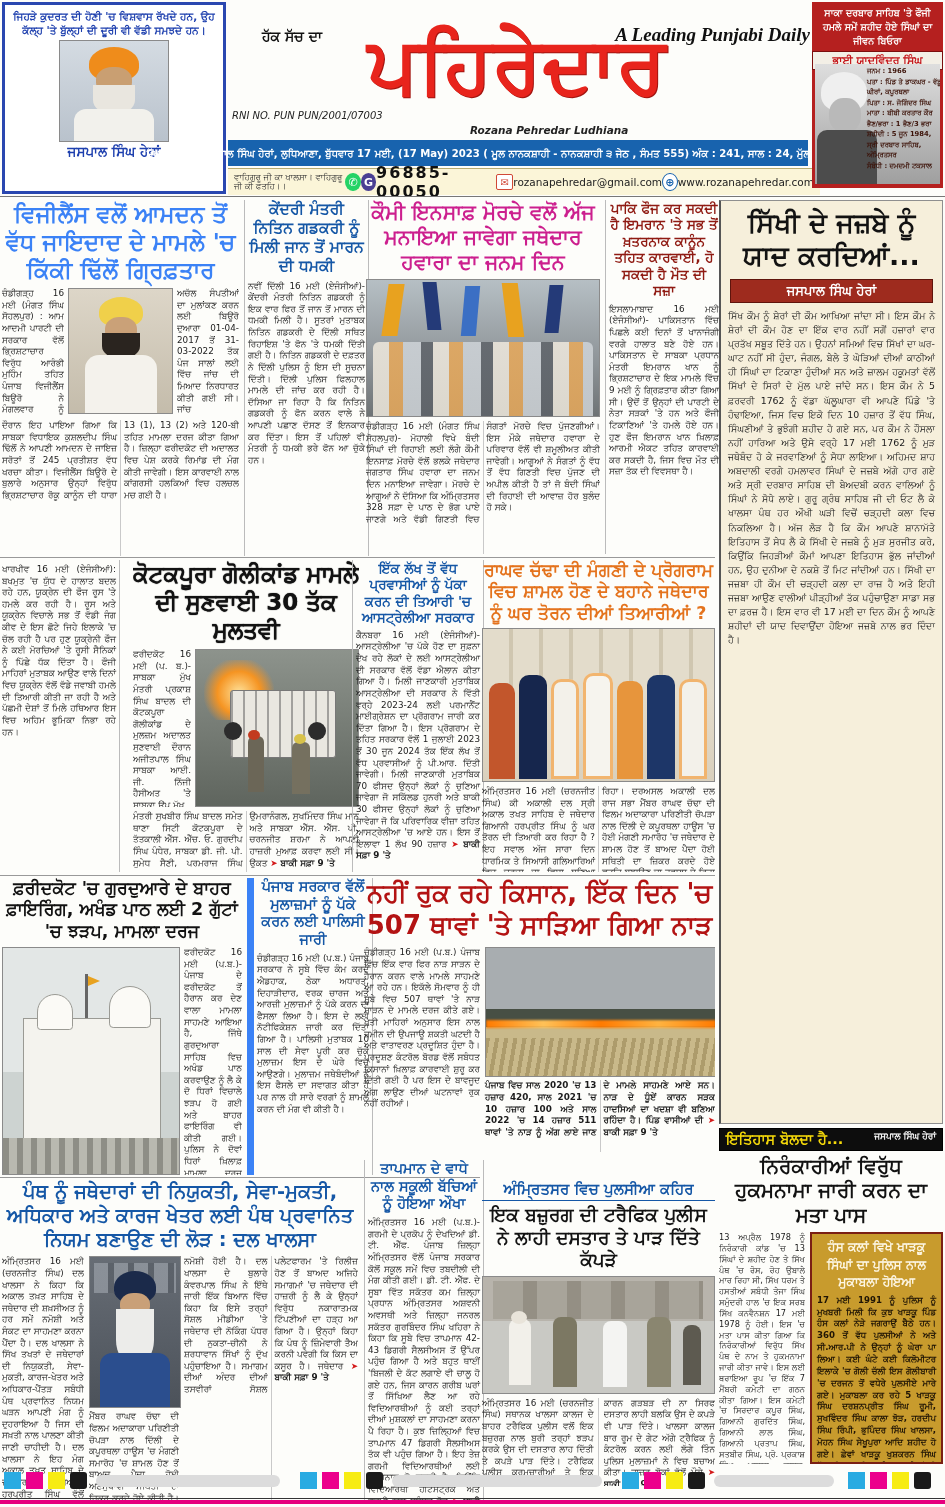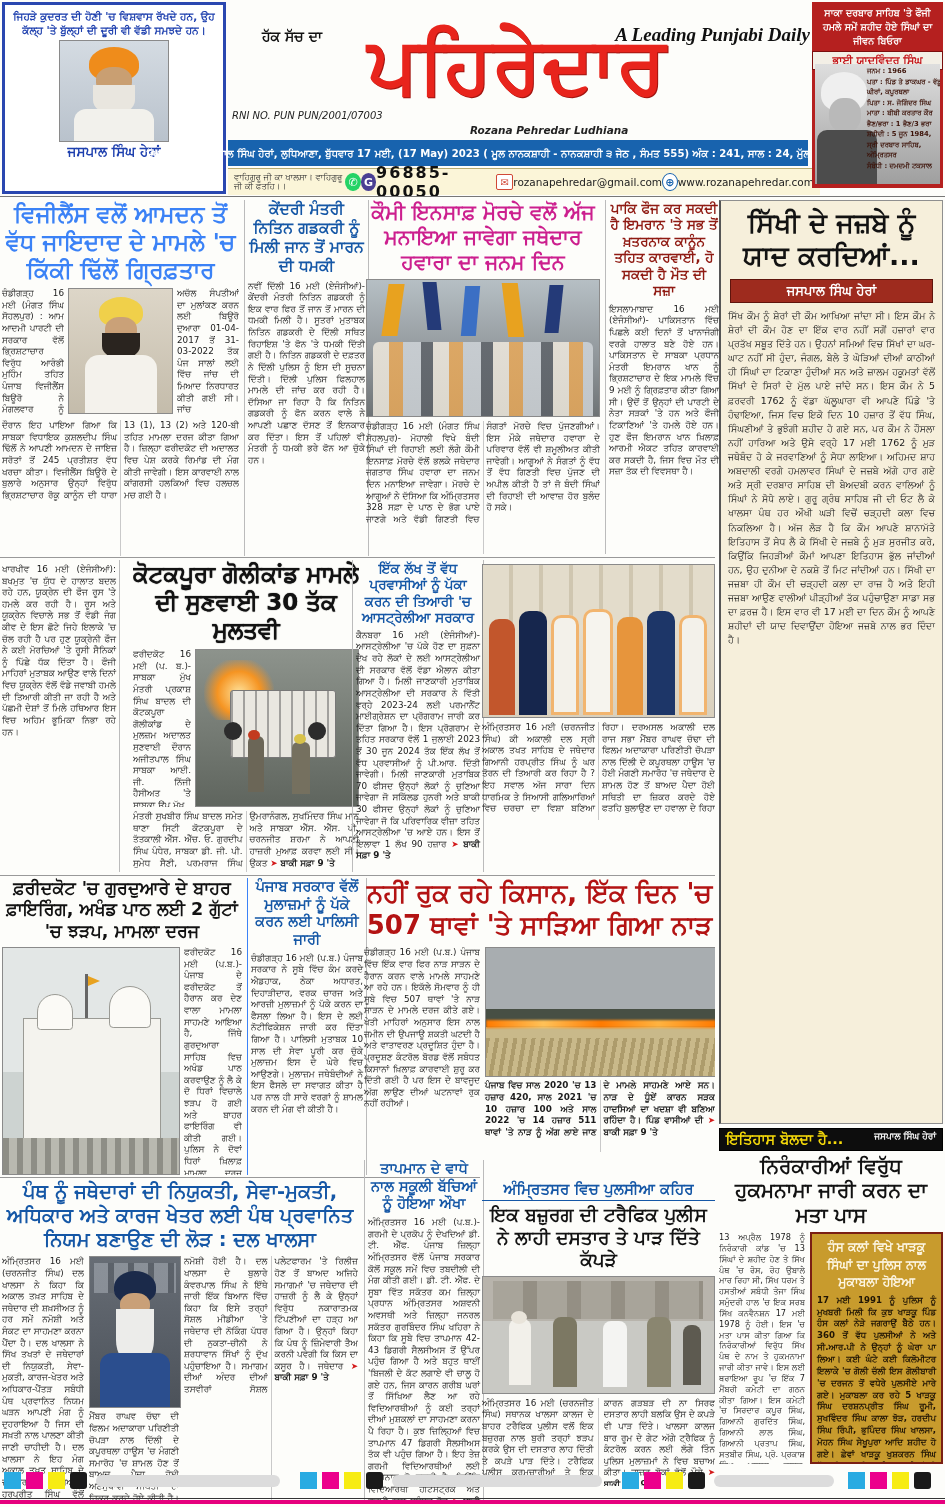--- a/index.html
+++ b/index.html
@@ -177,20 +177,21 @@
   <div class="art" style="left:352px;top:560px;width:124px;height:312px;border-left:1px solid #bbb;border-right:1px solid #bbb;padding:0 3px;">
     <div class="hl c-blue" style="font-size:13.5px;">ਇੱਕ ਲੱਖ ਤੋਂ ਵੱਧ ਪ੍ਰਵਾਸੀਆਂ ਨੂੰ ਪੱਕਾ ਕਰਨ ਦੀ ਤਿਆਰੀ 'ਚ ਆਸਟ੍ਰੇਲੀਆ ਸਰਕਾਰ</div>
     <div class="body-txt" style="margin-top:4px;">
       <span>ਕੈਨਬਰਾ 16 ਮਈ (ਏਜੰਸੀਆਂ)- ਆਸਟ੍ਰੇਲੀਆ 'ਚ ਪੱਕੇ ਹੋਣ ਦਾ ਸੁਫ਼ਨਾ ਦੇਖ ਰਹੇ ਲੋਕਾਂ ਦੇ ਲਈ ਆਸਟ੍ਰੇਲੀਆ ਦੀ ਸਰਕਾਰ ਵੱਲੋਂ ਵੱਡਾ ਐਲਾਨ ਕੀਤਾ ਗਿਆ ਹੈ। ਮਿਲੀ ਜਾਣਕਾਰੀ ਮੁਤਾਬਿਕ ਆਸਟ੍ਰੇਲੀਆ ਦੀ ਸਰਕਾਰ ਨੇ ਵਿੱਤੀ ਵਰ੍ਹੇ 2023-24 ਲਈ ਪਰਮਾਨੈਂਟ ਮਾਈਗ੍ਰੇਸ਼ਨ ਦਾ ਪ੍ਰੋਗਰਾਮ ਜਾਰੀ ਕਰ ਦਿੱਤਾ ਗਿਆ ਹੈ। ਇਸ ਪ੍ਰੋਗਰਾਮ ਦੇ ਤਹਿਤ ਸਰਕਾਰ ਵੱਲੋਂ 1 ਜੁਲਾਈ 2023 ਤੋਂ 30 ਜੂਨ 2024 ਤੱਕ ਇੱਕ ਲੱਖ ਤੋਂ ਵੱਧ ਪ੍ਰਵਾਸੀਆਂ ਨੂੰ ਪੀ.ਆਰ. ਦਿੱਤੀ ਜਾਵੇਗੀ। ਮਿਲੀ ਜਾਣਕਾਰੀ ਮੁਤਾਬਿਕ 70 ਫੀਸਦ ਉਨ੍ਹਾਂ ਲੋਕਾਂ ਨੂੰ ਚੁਣਿਆ ਜਾਵੇਗਾ ਜੋ ਸਕਿੱਲਡ ਹੁਨਰੀ ਅਤੇ ਬਾਕੀ 30 ਫੀਸਦ ਉਨ੍ਹਾਂ ਲੋਕਾਂ ਨੂੰ ਚੁਣਿਆ ਜਾਵੇਗਾ ਜੋ ਕਿ ਪਰਿਵਾਰਿਕ ਵੀਜ਼ਾ ਤਹਿਤ ਆਸਟ੍ਰੇਲੀਆ 'ਚ ਆਏ ਹਨ। ਇਸ ਤੋਂ ਇਲਾਵਾ 1 ਲੱਖ 90 ਹਜ਼ਾਰ</span>
       <span class="arrow">➤</span>
       <span class="cont">ਬਾਕੀ ਸਫ਼ਾ 9 'ਤੇ</span>
     </div>
   </div>
 
   <div class="art" style="left:482px;top:560px;width:233px;height:312px;">
+    <div class="hl c-orange" style="font-size:17.5px;">ਰਾਘਵ ਚੱਢਾ ਦੀ ਮੰਗਣੀ ਦੇ ਪ੍ਰੋਗਰਾਮ ਵਿਚ ਸ਼ਾਮਲ ਹੋਣ ਦੇ ਬਹਾਨੇ ਜਥੇਦਾਰ ਨੂੰ ਘਰ ਤੋਰਨ ਦੀਆਂ ਤਿਆਰੀਆਂ ?</div>
     <div class="ph" style="width:231px;height:152px;margin-top:4px;background:linear-gradient(#ece5d6,#d9d0bd);">
       <div class="abs" style="left:0;top:0;width:231px;height:60px;background:repeating-linear-gradient(90deg,#e3dccb 0 26px,#cfc6b0 26px 30px);"></div>
       <div class="abs" style="left:6px;top:54px;width:26px;height:96px;border-radius:10px 10px 0 0;background:#c2562c;"></div>
       <div class="abs" style="left:36px;top:46px;width:28px;height:104px;border-radius:10px 10px 0 0;background:#16264d;"></div>
       <div class="abs" style="left:68px;top:50px;width:28px;height:100px;border-radius:10px 10px 0 0;background:#f3f1ea;box-shadow:inset 0 0 0 3px rgba(240,147,43,.65);"></div>
       <div class="abs" style="left:100px;top:44px;width:30px;height:106px;border-radius:10px 10px 0 0;background:#f6f4ee;box-shadow:inset 0 0 0 3px rgba(240,147,43,.65);"></div>
       <div class="abs" style="left:134px;top:52px;width:26px;height:98px;border-radius:10px 10px 0 0;background:#e7953c;"></div>
       <div class="abs" style="left:164px;top:46px;width:28px;height:104px;border-radius:10px 10px 0 0;background:#1d3668;"></div>
       <div class="abs" style="left:196px;top:50px;width:28px;height:100px;border-radius:10px 10px 0 0;background:#f3f1ea;box-shadow:inset 0 0 0 3px rgba(240,147,43,.65);"></div>
     </div>
@@ -211,21 +212,21 @@
         <div class="abs" style="left:34px;top:46px;width:34px;height:34px;border-radius:50% 50% 10% 10%;background:#fbfaf6;border:1px solid #9a9a94;"></div>
         <div class="abs" style="left:106px;top:38px;width:40px;height:40px;border-radius:50% 50% 10% 10%;background:#fbfaf6;border:1px solid #9a9a94;"></div>
         <div class="abs" style="left:82px;top:26px;width:3px;height:44px;background:#666;"></div>
         <div class="abs" style="left:85px;top:28px;width:12px;height:10px;background:#e8a21f;clip-path:polygon(0 0,100% 50%,0 100%);"></div>
         <div class="abs" style="left:0;top:190px;width:176px;height:36px;background:repeating-linear-gradient(90deg,#8e8e86 0 6px,#b9b9b0 6px 14px);"></div>
       </div>
       <div class="body-txt" style="flex:1;overflow:hidden;">ਫਰੀਦਕੋਟ 16 ਮਈ (ਪ.ਬ.)- ਪੰਜਾਬ ਦੇ ਫਰੀਦਕੋਟ ਤੋਂ ਹੈਰਾਨ ਕਰ ਦੇਣ ਵਾਲਾ ਮਾਮਲਾ ਸਾਹਮਣੇ ਆਇਆ ਹੈ, ਜਿੱਥੇ ਗੁਰਦੁਆਰਾ ਸਾਹਿਬ ਵਿਚ ਅਖੰਡ ਪਾਠ ਕਰਵਾਉਣ ਨੂੰ ਲੈ ਕੇ ਦੋ ਧਿਰਾਂ ਵਿਚਾਲੇ ਝੜਪ ਹੋ ਗਈ ਅਤੇ ਬਾਹਰ ਫਾਇਰਿੰਗ ਵੀ ਕੀਤੀ ਗਈ। ਪੁਲਿਸ ਨੇ ਦੋਵਾਂ ਧਿਰਾਂ ਖ਼ਿਲਾਫ਼ ਮਾਮਲਾ ਦਰਜ ਕਰਕੇ 10 ਲੋਕਾਂ ਨੂੰ ਹਿਰਾਸਤ ਵਿਚ ਲਿਆ ਹੈ। ਇਲਾਕੇ ਵਿਚ ਤਣਾਅ ਦੇ ਮੱਦੇਨਜ਼ਰ ਪੁਲਿਸ ਤਾਇਨਾਤ ਕੀਤੀ ਗਈ ਹੈ।</div>
     </div>
   </div>
 
-  <div class="art" style="left:247px;top:878px;width:112px;height:297px;border-left:1px solid #3b82f6;border-right:1px solid #bbb;padding:0 3px;">
+  <div class="art" style="left:247px;top:878px;width:112px;height:297px;border-left:7px solid #3b82f6;border-right:1px solid #bbb;padding:0 3px;">
     <div class="hl c-blue" style="font-size:14.5px;">ਪੰਜਾਬ ਸਰਕਾਰ ਵੱਲੋਂ ਮੁਲਾਜ਼ਮਾਂ ਨੂੰ ਪੱਕੇ ਕਰਨ ਲਈ ਪਾਲਿਸੀ ਜਾਰੀ</div>
     <div class="body-txt" style="margin-top:4px;">ਚੰਡੀਗੜ੍ਹ 16 ਮਈ (ਪ.ਬ.) ਪੰਜਾਬ ਸਰਕਾਰ ਨੇ ਸੂਬੇ ਵਿੱਚ ਕੰਮ ਕਰਦੇ ਐਡਹਾਕ, ਠੇਕਾ ਅਧਾਰਤ, ਦਿਹਾੜੀਦਾਰ, ਵਰਕ ਚਾਰਜ ਅਤੇ ਆਰਜ਼ੀ ਮੁਲਾਜ਼ਮਾਂ ਨੂੰ ਪੱਕੇ ਕਰਨ ਦਾ ਫੈਸਲਾ ਲਿਆ ਹੈ। ਇਸ ਦੇ ਲਈ ਨੋਟੀਫਿਕੇਸ਼ਨ ਜਾਰੀ ਕਰ ਦਿੱਤਾ ਗਿਆ ਹੈ। ਪਾਲਿਸੀ ਮੁਤਾਬਕ 10 ਸਾਲ ਦੀ ਸੇਵਾ ਪੂਰੀ ਕਰ ਚੁੱਕੇ ਮੁਲਾਜ਼ਮ ਇਸ ਦੇ ਘੇਰੇ ਵਿਚ ਆਉਣਗੇ। ਮੁਲਾਜ਼ਮ ਜਥੇਬੰਦੀਆਂ ਨੇ ਇਸ ਫੈਸਲੇ ਦਾ ਸਵਾਗਤ ਕੀਤਾ ਹੈ ਪਰ ਨਾਲ ਹੀ ਸਾਰੇ ਵਰਗਾਂ ਨੂੰ ਸ਼ਾਮਲ ਕਰਨ ਦੀ ਮੰਗ ਵੀ ਕੀਤੀ ਹੈ।</div>
   </div>
 
   <div class="art" style="left:364px;top:878px;width:351px;height:297px;">
     <div class="hl c-dred" style="font-size:26px;">ਨਹੀਂ ਰੁਕ ਰਹੇ ਕਿਸਾਨ, ਇੱਕ ਦਿਨ 'ਚ 507 ਥਾਵਾਂ 'ਤੇ ਸਾੜਿਆ ਗਿਆ ਨਾੜ</div>
     <div style="display:flex;gap:5px;margin-top:6px;height:210px;">
       <div class="body-txt" style="width:116px;overflow:hidden;">ਚੰਡੀਗੜ੍ਹ 16 ਮਈ (ਪ.ਬ.) ਪੰਜਾਬ ਵਿੱਚ ਇੱਕ ਵਾਰ ਫਿਰ ਨਾੜ ਸਾੜਨ ਦੇ ਹੈਰਾਨ ਕਰਨ ਵਾਲੇ ਮਾਮਲੇ ਸਾਹਮਣੇ ਆ ਰਹੇ ਹਨ। ਇਕੱਲੇ ਸੋਮਵਾਰ ਨੂੰ ਹੀ ਸੂਬੇ ਵਿਚ 507 ਥਾਵਾਂ 'ਤੇ ਨਾੜ ਸਾੜਨ ਦੇ ਮਾਮਲੇ ਦਰਜ ਕੀਤੇ ਗਏ। ਖੇਤੀ ਮਾਹਿਰਾਂ ਅਨੁਸਾਰ ਇਸ ਨਾਲ ਜ਼ਮੀਨ ਦੀ ਉਪਜਾਊ ਸ਼ਕਤੀ ਘਟਦੀ ਹੈ ਅਤੇ ਵਾਤਾਵਰਣ ਪ੍ਰਦੂਸ਼ਿਤ ਹੁੰਦਾ ਹੈ। ਪ੍ਰਦੂਸ਼ਣ ਕੰਟਰੋਲ ਬੋਰਡ ਵੱਲੋਂ ਸਬੰਧਤ ਕਿਸਾਨਾਂ ਖ਼ਿਲਾਫ਼ ਕਾਰਵਾਈ ਸ਼ੁਰੂ ਕਰ ਦਿੱਤੀ ਗਈ ਹੈ ਪਰ ਇਸ ਦੇ ਬਾਵਜੂਦ ਅੱਗ ਲਾਉਣ ਦੀਆਂ ਘਟਨਾਵਾਂ ਰੁਕ ਨਹੀਂ ਰਹੀਆਂ।</div>
       <div style="flex:1;">
         <div class="ph" style="width:100%;height:128px;background:linear-gradient(#a8adb0 0 48%,#474f44 48% 62%,#c9b98a 62% 100%);">

